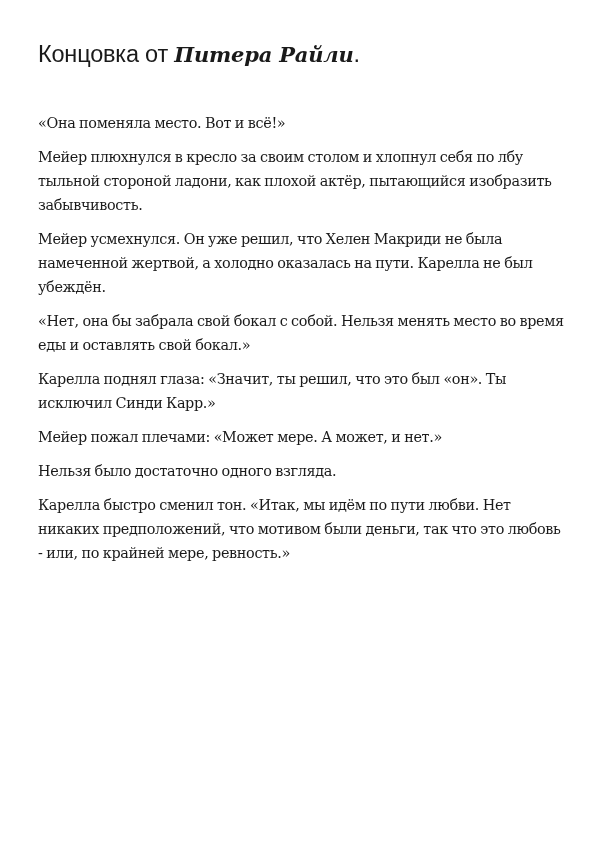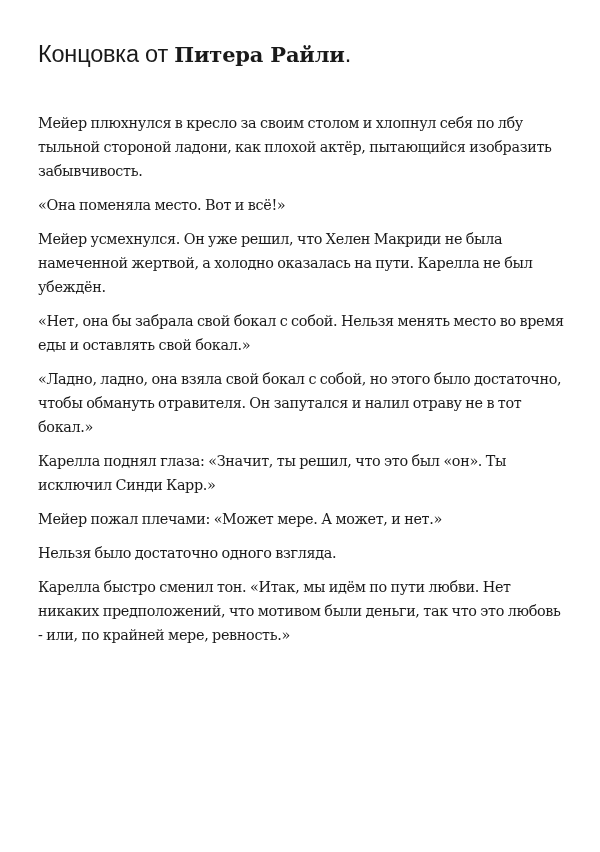--- a/index.html
+++ b/index.html
@@ -7,34 +7,33 @@
   .page {
     position: absolute; left: 38px; top: 38px; width: 530px;
     font-family: "DejaVu Serif", "Liberation Serif", serif;
     color: #1a1a1a;
   }
   .title {
     font-family: "Liberation Sans", "DejaVu Sans", sans-serif;
     font-size: 23.5px; font-weight: normal; margin: 0 0 40px 0; line-height: 32px;
     letter-spacing: -0.2px;
   }
-  .title b { font-family: "DejaVu Serif", serif; font-weight: bold; font-size: 21px; }
+  .title b { font-family: "DejaVu Serif", serif; font-weight: bold; font-size: 21px; font-style: italic; }
   .para {
     font-size: 14.4px; line-height: 24px; margin: 0 0 10px 0;
     letter-spacing: -0.35px; word-spacing: -0.5px;
   }
 </style>
 </head>
 <body>
 
 <div class="page">
   <h1 class="title"><span>Концовка от </span><b>Питера Райли</b><span>.</span></h1>
 
+  <p class="para">«Она поменяла место. Вот и всё!»</p>
   <p class="para">Мейер плюхнулся в кресло за своим столом и хлопнул себя по лбу тыльной стороной ладони, как плохой актёр, пытающийся изобразить забывчивость.</p>
-  <p class="para">«Она поменяла место. Вот и всё!»</p>
   <p class="para">Мейер усмехнулся. Он уже решил, что Хелен Макриди не была намеченной жертвой, а холодно оказалась на пути. Карелла не был убеждён.</p>
   <p class="para">«Нет, она бы забрала свой бокал с собой. Нельзя менять место во время еды и оставлять свой бокал.»</p>
-  <p class="para">«Ладно, ладно, она взяла свой бокал с собой, но этого было достаточно, чтобы обмануть отравителя. Он запутался и налил отраву не в тот бокал.»</p>
   <p class="para">Карелла поднял глаза: «Значит, ты решил, что это был «он». Ты исключил Синди Карр.»</p>
   <p class="para">Мейер пожал плечами: «Может мере. А может, и нет.»</p>
   <p class="para">Нельзя было достаточно одного взгляда.</p>
   <p class="para">Карелла быстро сменил тон. «Итак, мы идём по пути любви. Нет никаких предположений, что мотивом были деньги, так что это любовь - или, по крайней мере, ревность.»</p>
 </div>
 
 </body></html>

